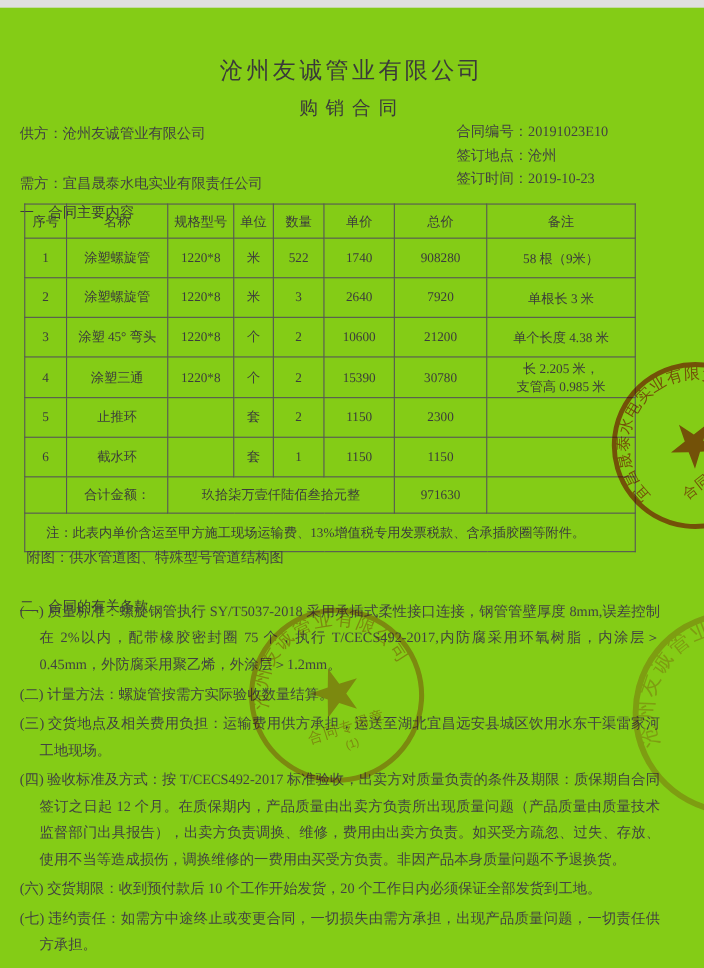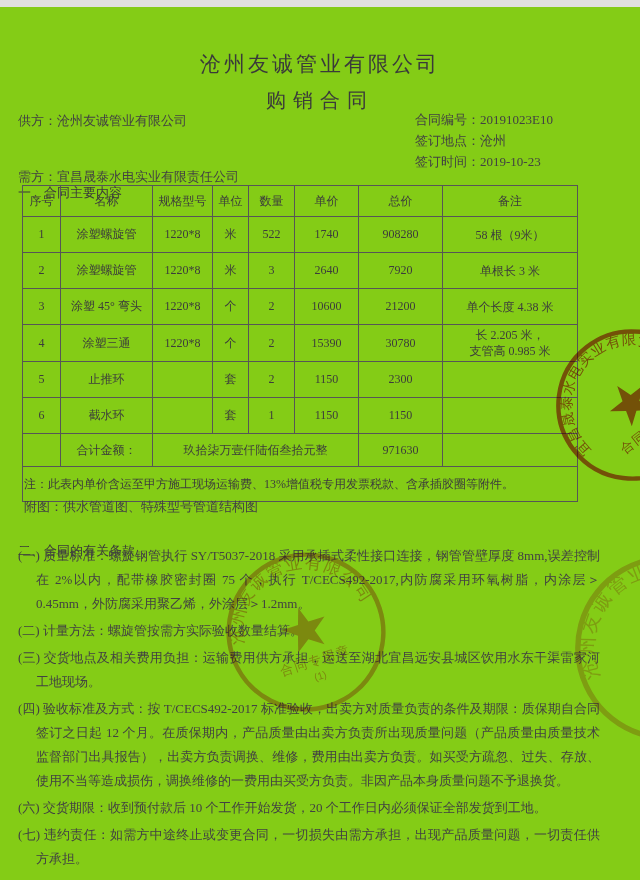--- a/index.html
+++ b/index.html
@@ -9,42 +9,42 @@
     font-family:"Liberation Serif","DejaVu Serif",serif;
     color:#3e3e3e;
   }
   .top-strip{position:absolute;top:0;left:0;right:0;height:7px;background:#e0e0de;}
   .company-title{
     position:absolute; top:50px; left:0; width:100%;
     text-align:center; font-size:21px; letter-spacing:3px; color:#3a3a3a;
   }
   .contract-title{
     position:absolute; top:87px; left:0; width:100%;
-    text-align:center; font-size:20px; letter-spacing:7px; color:#3a3a3a;
+    text-align:center; font-size:17px; letter-spacing:7px; color:#3a3a3a;
   }
   .line{position:absolute; font-size:13px; color:#424242; white-space:nowrap;}
   .supplier-line{top:112px; left:18px;}
-  .buyer-line{top:168px; left:18px;text-align:center;}
+  .buyer-line{top:158px; left:18px;text-align:center;}
   .meta-block{position:absolute; top:109px; left:415px; font-size:13px; line-height:21px; color:#424242;}
   .section-title{position:absolute; left:18px; font-size:13px; color:#3a3a3a;margin-top:19px;}
   .section-1{top:165px;}
   .items-table{
     position:absolute; top:185px; left:22px; width:555px;
     border-collapse:collapse; font-size:12px; color:#3c3c3c;
     table-layout:fixed;
   }
   .items-table th,.items-table td{
     border:1px solid #565656; text-align:center; padding:2px 3px;
     font-weight:normal; overflow:hidden;
   }
   .items-table thead th{height:26px;}
   .items-table tbody td{height:31px;}
   .items-table .remark{white-space:pre-line; line-height:16px;}
   .items-table .total-row td{height:28px;}
-  .items-table .note-row td{height:30px; text-align:left; padding-left:1px;border-radius:11px;}
+  .items-table .note-row td{height:30px; text-align:left; padding-left:19px;border-radius:11px;}
   .attachment-line{top:498px; left:24px;}
   .section-2{top:523px;}
   .terms{
     position:absolute; top:544px; left:18px; width:582px;
     font-size:13px; line-height:24px; color:#424242; text-align:justify;
   }
   .terms .term{padding-left:18px; text-indent:-18px; margin:0 0 3px 0;}
   .stamp{position:absolute; mix-blend-mode:multiply; pointer-events:none;}
   .stamp svg{display:block;}
   .stamp-buyer{left:552px; top:325px; width:160px; height:160px; transform:rotate(-38deg); opacity:.85;}

